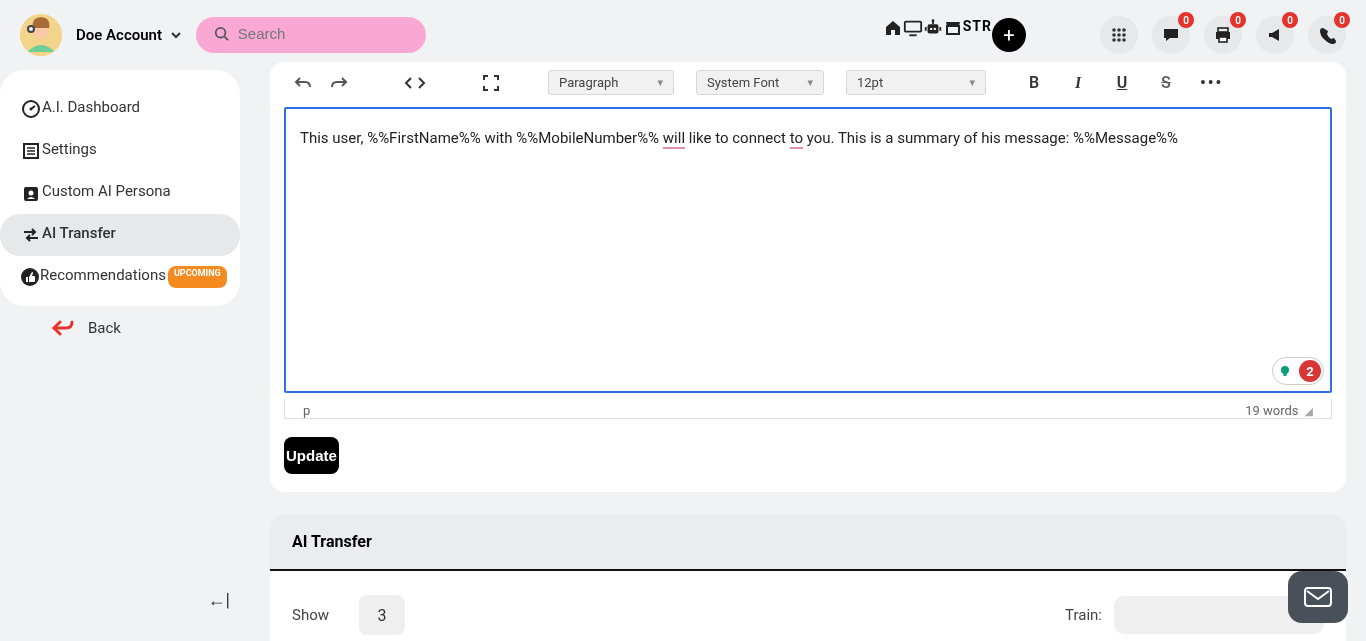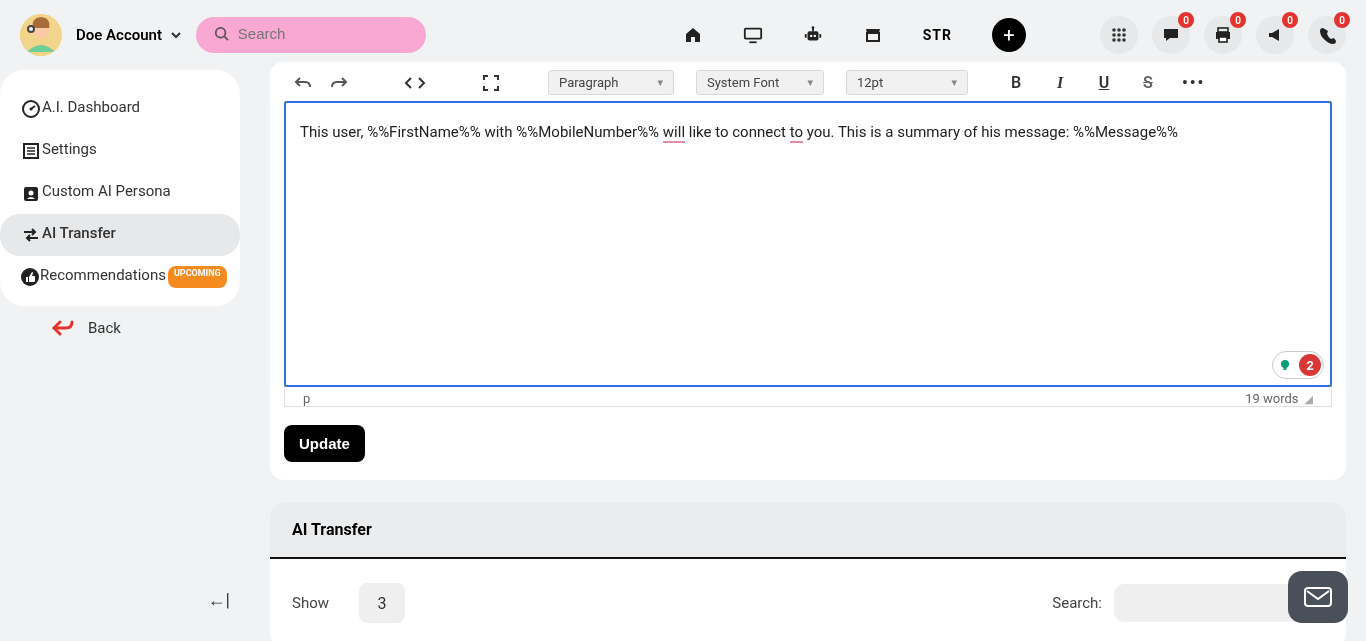--- a/index.html
+++ b/index.html
@@ -6,21 +6,21 @@
 body { font-family: -apple-system, BlinkMacSystemFont, "Segoe UI", Roboto, sans-serif; background: #f1f2f3; width: 1366px; height: 641px; overflow: hidden; position: relative; }
 
 
 .header { height: 70px; background: #f1f2f3; display: flex; align-items: center; padding: 0 20px; gap: 14px; }
 .avatar { width: 42px; height: 42px; border-radius: 50%; background: #f3d47a; display: flex; align-items: center; justify-content: center; overflow: hidden; }
 .avatar svg { width: 42px; height: 42px; }
 .account { display: flex; align-items: center; gap: 8px; cursor: pointer; font-weight: 600; font-size: 15px; }
 .search-box { display: flex; align-items: flex-start; background: #f9a8d4; border-radius: 22px; padding: 8px 18px; width: 230px; height: 36px; }
 .search-box input { border: none; background: transparent; outline: none; font-size: 15px; color: #666; width: 100%; margin-left: 8px; }
 .header-spacer { flex: 1; }
-.header-icons { display: flex; align-items: center; gap: 40px; }
+.header-icons { display: flex; }
 .hdr-icon { width: 20px; height: 20px; display:flex; align-items:center; justify-content:center; color:#333; cursor:pointer; }
 .str-text { font-weight:700; font-size:14px; letter-spacing:1px; }
 .add-btn { width:34px; height:34px; border-radius:50%; background:#000; color:#fff; display:flex; align-items:center; justify-content:center; font-size:20px; cursor:pointer; }
 .right-icons { display:flex; align-items:center; gap:14px; margin-left: 60px; }
 .circ-icon { width:38px; height:38px; border-radius:50%; background:#e7e8ea; display:flex; align-items:center; justify-content:center; cursor:pointer; position:relative; }
 .badge { position:absolute; top:-4px; right:-4px; width:16px; height:16px; border-radius:50%; background:#e3342f; color:#fff; font-size:10px; display:flex; align-items:center; justify-content:center; font-weight:600; }
 
 
 .sidebar { position:absolute; left:0; top:70px; width:250px; bottom:0; }
 .logo-box { background:#fff; border-radius:24px 24px 24px 0; margin:8px 10px 14px 0; padding:14px 20px; display:flex; align-items:center; justify-content:center; }
@@ -49,31 +49,31 @@
 .sep { width:22px; }
 .tsel { display:flex; align-items:center; justify-content:space-between; background:#f1f1f1; border:1px solid #d8d8d8; border-radius:3px; padding:4px 10px; font-size:13px; color:#444; cursor:pointer; }
 .tsel .chev { color:#888; font-size:11px; margin-left:10px; }
 .fmt-btns { display:flex; align-items:center; gap:24px; margin-left: 30px; }
 .fmt { font-size:16px; font-weight:600; color:#333; cursor:pointer; display:flex; align-items:center; justify-content:center; width:20px;}
 .fmt.i { font-style:italic; font-family: Georgia, serif;}
 .fmt.u { text-decoration: underline;}
 .fmt.s { text-decoration: line-through; color:#666;}
 .more-dots { font-weight:700; letter-spacing:2px; cursor:pointer; color:#333;}
 
-.editor-frame { border:2px solid #2f6fe6; margin:0 14px; border-radius:2px; height:286px; position:relative; background:#fff;}
+.editor-frame { border:2px solid #2f6fe6; margin:6px 14px; border-radius:2px; height:286px; position:relative; background:#fff;}
 .editor-content { padding:18px 14px; font-size:15px; color:#222; line-height:1.5;}
 .spellerr { border-bottom: 2px solid #e08ea3; }
 .status-pill { position:absolute; bottom:6px; right:6px; display:flex; align-items:center; gap:0; background:#fff; border:1px solid #ccc; border-radius:14px; overflow:hidden;}
 .pill-left { width:24px; height:24px; display:flex; align-items:center; justify-content:center; color:#0a9f7c; font-size:14px;}
 .pill-right { width:22px; height:22px; background:#d93636; color:#fff; display:flex; align-items:center; justify-content:center; font-size:13px; font-weight:700; border-radius:50%; margin:2px;}
 
 .status-row { display:flex; justify-content:space-between; padding: 4px 18px 0 18px; border:1px solid #e0e0e0; border-top:none; margin:0 14px; font-size:13px; color:#666;}
 .resizer { font-size:11px; color:#aaa; margin-left:6px;}
 
-.update-btn { background:#000; color:#fff; border:none; border-radius:8px; padding:10px 15px; font-weight:700; font-size:15px; margin:18px 0 0 14px; cursor:pointer;}
+.update-btn { background:#000; color:#fff; border:none; border-radius:8px; padding:10px 2px; font-weight:700; font-size:15px; margin:18px 0 0 14px; cursor:pointer;}
 
 .transfer-card { background:#fff; border-radius:14px; overflow:hidden;}
 .card-header { background:#ebeced; padding:18px 22px; font-weight:700; font-size:16px; border-bottom:2px solid #111; border-radius:14px 14px 0 0;}
 .card-body { padding:24px 22px; display:flex; align-items:center; justify-content:space-between;}
 .show-group { display:flex; align-items:center; gap:30px; font-size:15px; color:#444;}
 .show-sel { background:#efeff0; border-radius:8px; width:46px; height:40px; display:flex; align-items:center; justify-content:center; font-size:16px; color:#333;}
 .search-group { display:flex; align-items:center; gap:12px; font-size:15px; color:#444;}
 .search-field { background:#efeff0; border-radius:10px; width:210px; height:38px; border:none; outline:none; padding:0 12px; }
 
 .help-bubble { position:absolute; bottom:18px; right:18px; width:60px; height:52px; border-radius:14px; background:#4a5059; display:flex; align-items:center; justify-content:center; cursor:pointer;}
@@ -288,21 +288,21 @@
       <div class="tsel" style="width:126px">
         <span>Paragraph</span>
           <span class="chev">▾</span>
       </div>
       <div style="width:6px"></div>
       <div class="tsel" style="width:128px">
         <span>System Font</span>
           <span class="chev">▾</span>
       </div>
       <div style="width:6px"></div>
-      <div class="tsel" style="width:122px">
+      <div class="tsel" style="width:140px">
         <span>12pt</span>
           <span class="chev">▾</span>
       </div>
       <div class="fmt-btns">
         <div class="fmt">B</div>
         <div class="fmt i">I</div>
         <div class="fmt u">U</div>
         <div class="fmt s">S</div>
         <div class="more-dots">•••</div>
       </div>
@@ -331,21 +331,21 @@
   <div class="transfer-card">
     <div class="card-header">AI Transfer</div>
     <div class="card-body">
       <div class="show-group">
         <span>Show</span>
         <div class="show-sel">
             <span>3</span>
           </div>
       </div>
       <div class="search-group">
-        <span>Search:</span>
+        <span>Train:</span>
         <input class="search-field" type="text" style="">
       </div>
     </div>
   </div>
 
 </div>
 
 <div class="help-bubble">
   <svg viewBox="0 0 30 24">
       <rect x="2" y="3" width="26" height="18" rx="3" stroke="#fff" stroke-width="2" fill="none"></rect>

